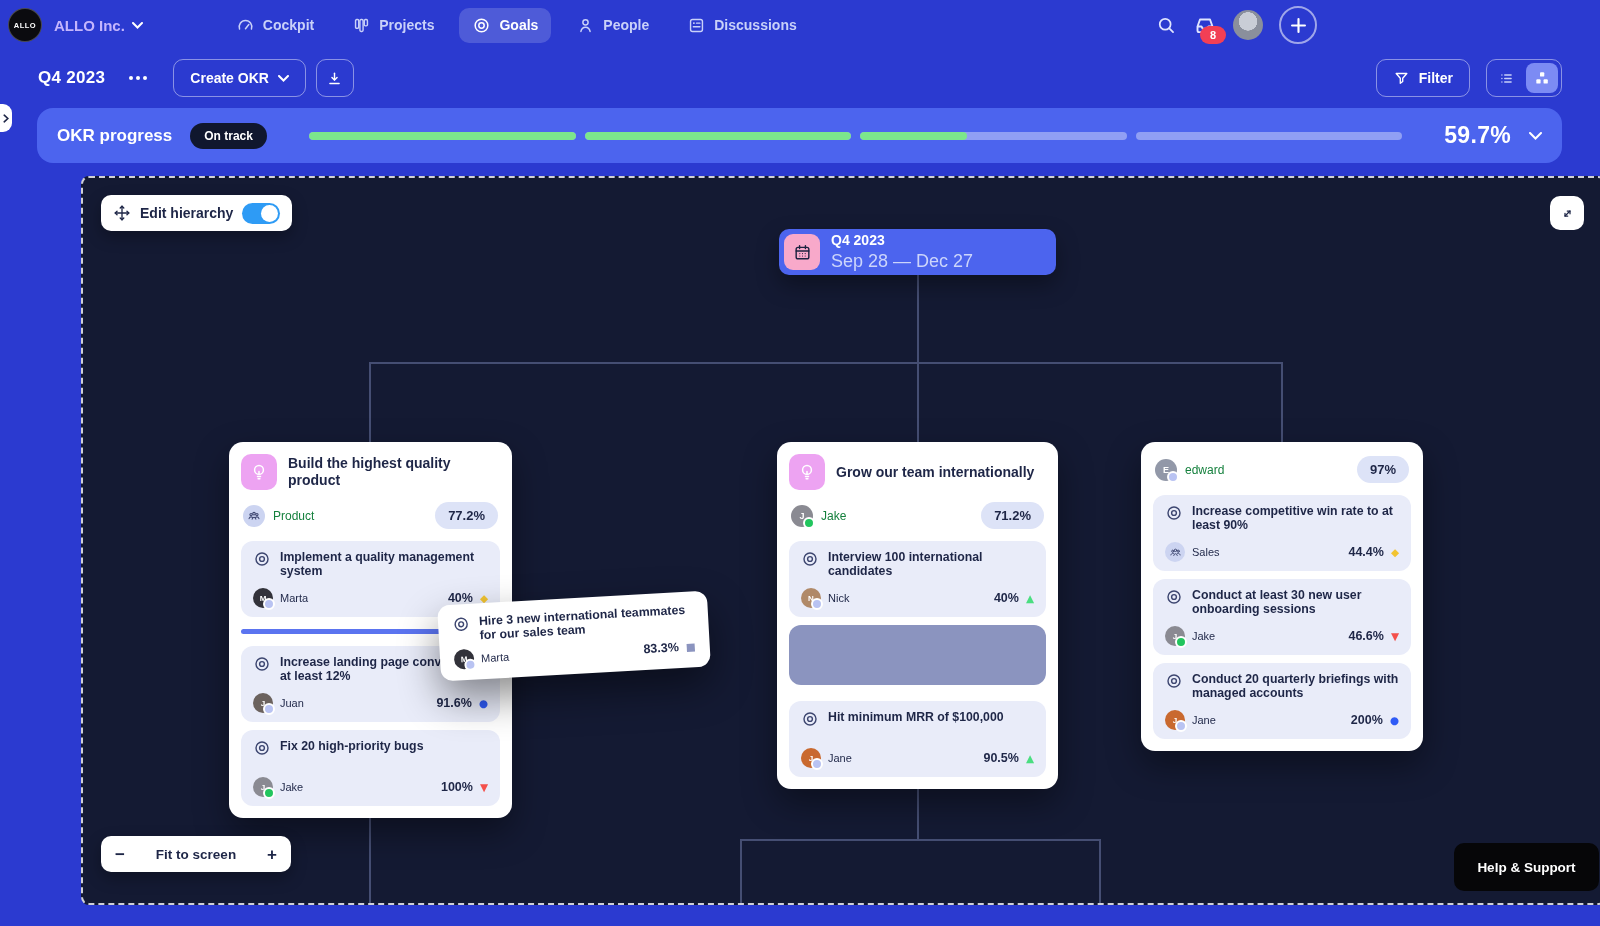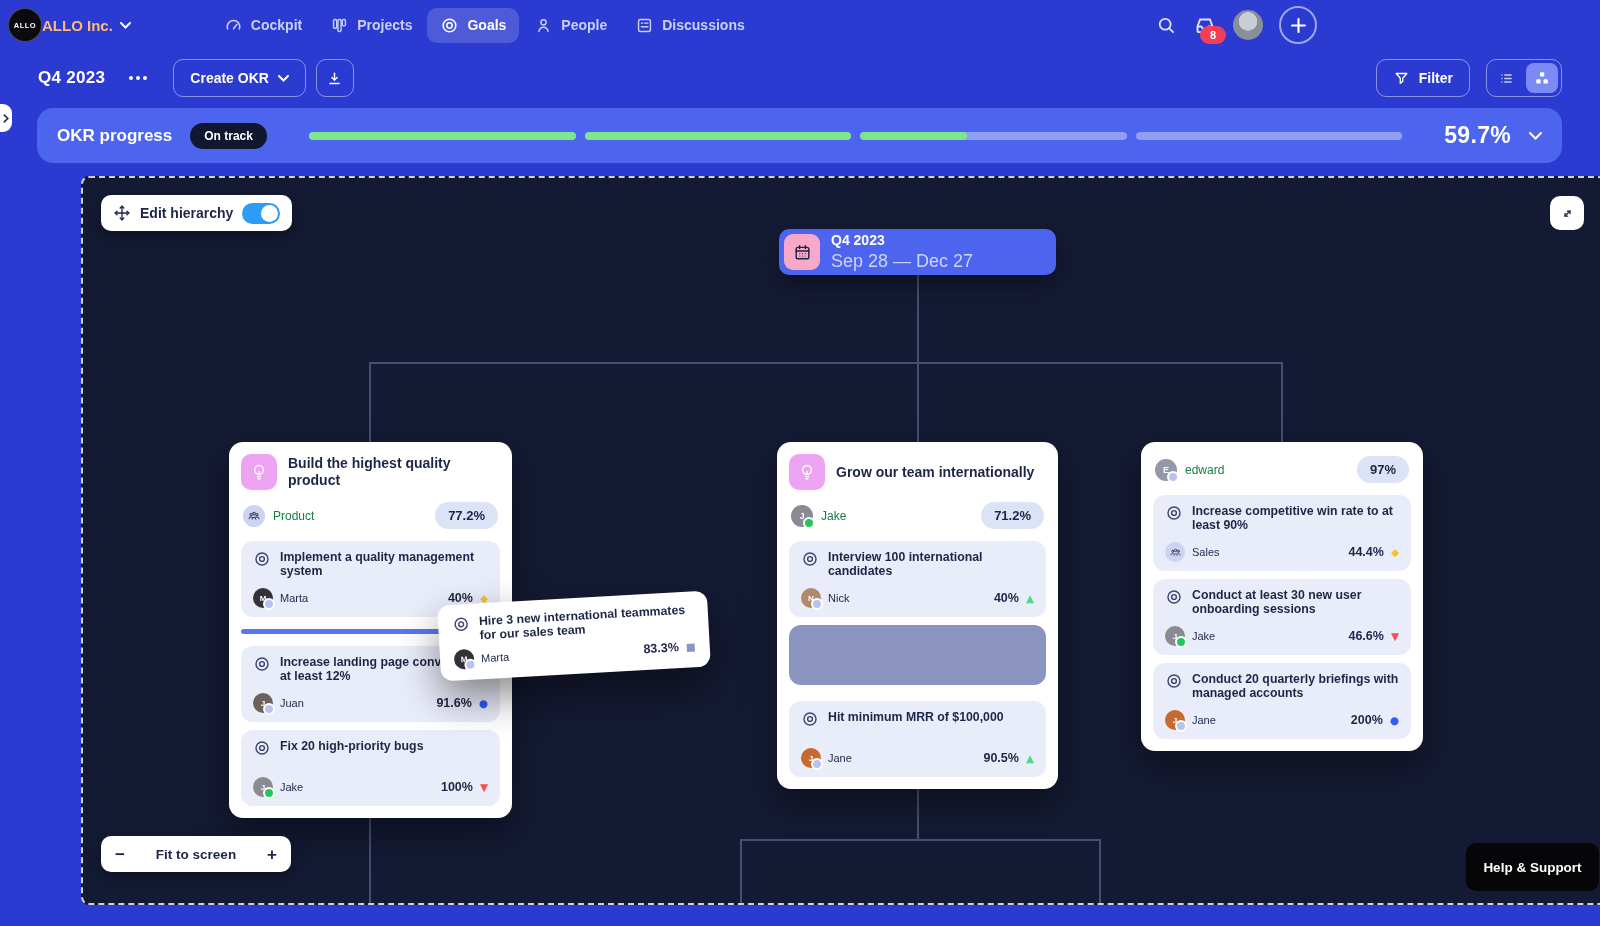--- a/index.html
+++ b/index.html
@@ -7,22 +7,22 @@
     width:1600px;height:926px;overflow:hidden;position:relative;
     background:#2b3ad0;
     font-family:"Liberation Sans","DejaVu Sans",sans-serif;
     -webkit-font-smoothing:antialiased;
   }
   svg{display:block}
   
   .topbar{position:absolute;left:0;top:0;width:1335px;height:50px;display:flex;align-items:center;}
   .logo{width:32px;height:32px;border-radius:50%;background:#0b0b0f;color:#fff;display:flex;align-items:center;justify-content:center;
     font-size:7.5px;font-weight:700;letter-spacing:.5px;margin-left:8px;border:1.5px solid rgba(255,255,255,.25);}
-  .org{display:flex;align-items:center;gap:7px;color:#fdba74;font-weight:700;font-size:15px;cursor:pointer;}
-  .nav{display:flex;align-items:center;gap:2px;margin-left:80px;}
+  .org{display:flex;align-items:center;gap:7px;margin-left:12px;color:#c4b5fd;font-weight:700;font-size:15px;cursor:pointer;}
+  .nav{display:flex;align-items:center;gap:12px;margin-left:80px;}
   .nav-item{display:flex;align-items:center;gap:8px;color:#c9d1f9;font-size:14px;font-weight:700;padding:8px 13px;border-radius:10px;cursor:pointer;}
   .nav-item.active{background:rgba(255,255,255,.17);color:#fff;}
   .nav-item svg{stroke:currentColor;}
   .top-right{margin-left:auto;display:flex;align-items:center;gap:16px;margin-right:18px;}
   .tr-icon{position:relative;color:#dfe4ff;cursor:pointer;}
   .badge{position:absolute;right:-9px;bottom:-7px;background:#f23f55;color:#fff;font-size:11px;font-weight:700;
     min-width:18px;height:18px;border-radius:999px;display:flex;align-items:center;justify-content:center;padding:0 4px;}
   .top-avatar{width:30px;height:30px;border-radius:50%;background:radial-gradient(circle at 50% 38%,#c9cdd6 0 38%,#8a8f9c 39% 100%);cursor:pointer;}
   .plus-btn{width:34px;height:34px;border-radius:50%;border:2px solid rgba(255,255,255,.55);color:#fff;display:flex;align-items:center;justify-content:center;cursor:pointer;}
   
@@ -94,21 +94,21 @@
   .drop-line{height:5px;border-radius:3px;background:#5b74f0;margin:4px 0;}
   .kr-placeholder{height:60px;border-radius:12px;background:#8b94bf;}
   
   .drag-card{position:absolute;left:356px;top:420px;width:270px;background:#fff;border-radius:12px;padding:11px 14px;box-sizing:border-box;
     transform:rotate(-3.2deg);z-index:8;box-shadow:0 18px 40px rgba(0,0,0,.45);display:flex;flex-direction:column;gap:6px;}
   
   .zoom-pill{position:absolute;left:18px;bottom:31px;width:190px;height:36px;background:#fff;border-radius:10px;z-index:6;
     display:flex;align-items:center;justify-content:space-between;padding:0 14px;box-sizing:border-box;box-shadow:0 6px 16px rgba(0,0,0,.3);}
   .zoom-pill .zl{font-size:13.5px;font-weight:700;color:#1e2647;}
   .zoom-btn{color:#1e2647;font-size:17px;font-weight:700;cursor:pointer;line-height:1;}
-  .help-btn{position:absolute;right:5px;bottom:12px;width:133px;height:48px;background:#060608;border-radius:10px;z-index:6;
+  .help-btn{position:absolute;right:5px;bottom:12px;width:145px;height:48px;background:#060608;border-radius:10px;z-index:6;
     display:flex;align-items:center;justify-content:center;color:#fff;font-size:13.5px;font-weight:700;cursor:pointer;}
   .side-handle{position:absolute;left:0;top:104px;width:12px;height:28px;background:#fff;border-radius:0 9px 9px 0;z-index:9;
     display:flex;align-items:center;justify-content:center;color:#1e2647;font-size:10px;cursor:pointer;}
 </style>
 </head>
 <body>
 
 <div class="topbar">
   <div class="logo">
       <span>ALLO</span>

